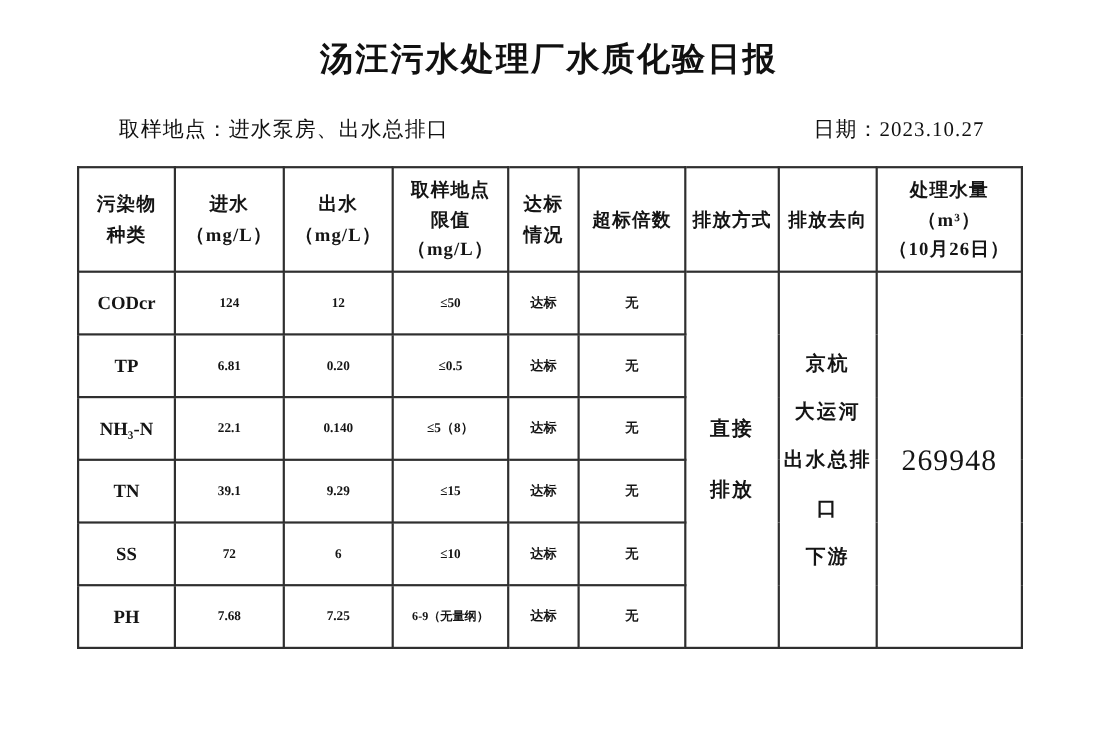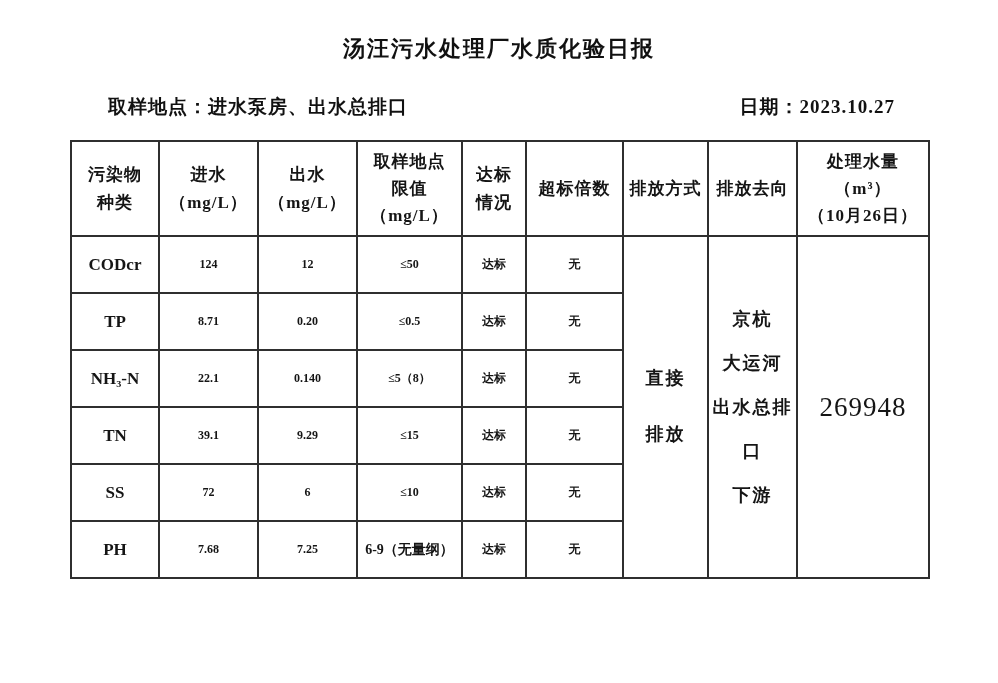--- a/index.html
+++ b/index.html
@@ -10,32 +10,32 @@
     font-family: "Liberation Serif", "DejaVu Serif", serif;
     color: #111111;
     overflow: hidden;
   }
   .report { position: relative; width: 998px; height: 683px; }
 
   .title {
     margin: 0;
     padding-top: 34px;
     text-align: center;
-    font-size: 22px;
+    font-size: 30px;
     font-weight: 700;
     letter-spacing: 2px;
   }
 
   .info-row {
     display: flex;
     justify-content: space-between;
     align-items: baseline;
     margin: 30px 103px 0 108px;
     font-size: 19px;
-    font-weight: 700;
+    font-weight: 400;
     letter-spacing: 1px;
   }
 
   table.report-table {
     border-collapse: collapse;
     table-layout: fixed;
     margin: 20px 0 0 70px;
     width: 858px;
     border: 2px solid #2f2f2f;
   }
@@ -46,21 +46,21 @@
     white-space: pre-line;
     padding: 0;
     font-weight: 700;
     color: #151515;
   }
   .report-table thead tr { height: 95px; }
   .report-table tbody tr { height: 57px; }
   .report-table th { font-size: 17px; line-height: 1.6; letter-spacing: 1px; }
   .report-table td { font-size: 12px; }
   td.pollutant { font-size: 17px; }
-  td.limit-tight { font-size: 14px; letter-spacing: 0; }
+  td.limit-tight { font-size: 11px; letter-spacing: 0; }
   td.method-cell { font-size: 18px; line-height: 3.1; letter-spacing: 2px; }
   td.dest-cell { font-size: 18px; line-height: 2.45; letter-spacing: 2px; }
   td.volume-cell {
     font-size: 27px;
     font-weight: 400;
     letter-spacing: 1px;
     font-family: "Liberation Serif", "DejaVu Serif", serif;
   }
 
   .note {
@@ -126,21 +126,21 @@
         <td rowspan="6" class="method-cell">直接
 排放</td>
         <td rowspan="6" class="dest-cell">京杭
 大运河
 出水总排口
 下游</td>
         <td rowspan="6" class="volume-cell">269948</td>
       </tr>
       <tr>
         <td class="pollutant">TP</td>
-        <td>8.71</td>
+        <td>6.81</td>
         <td>0.20</td>
         <td>≤0.5</td>
         <td>达标</td>
         <td>无</td>
       </tr>
       <tr>
         <td class="pollutant">NH₃-N</td>
         <td>22.1</td>
         <td>0.140</td>
         <td>≤5（8）</td>

